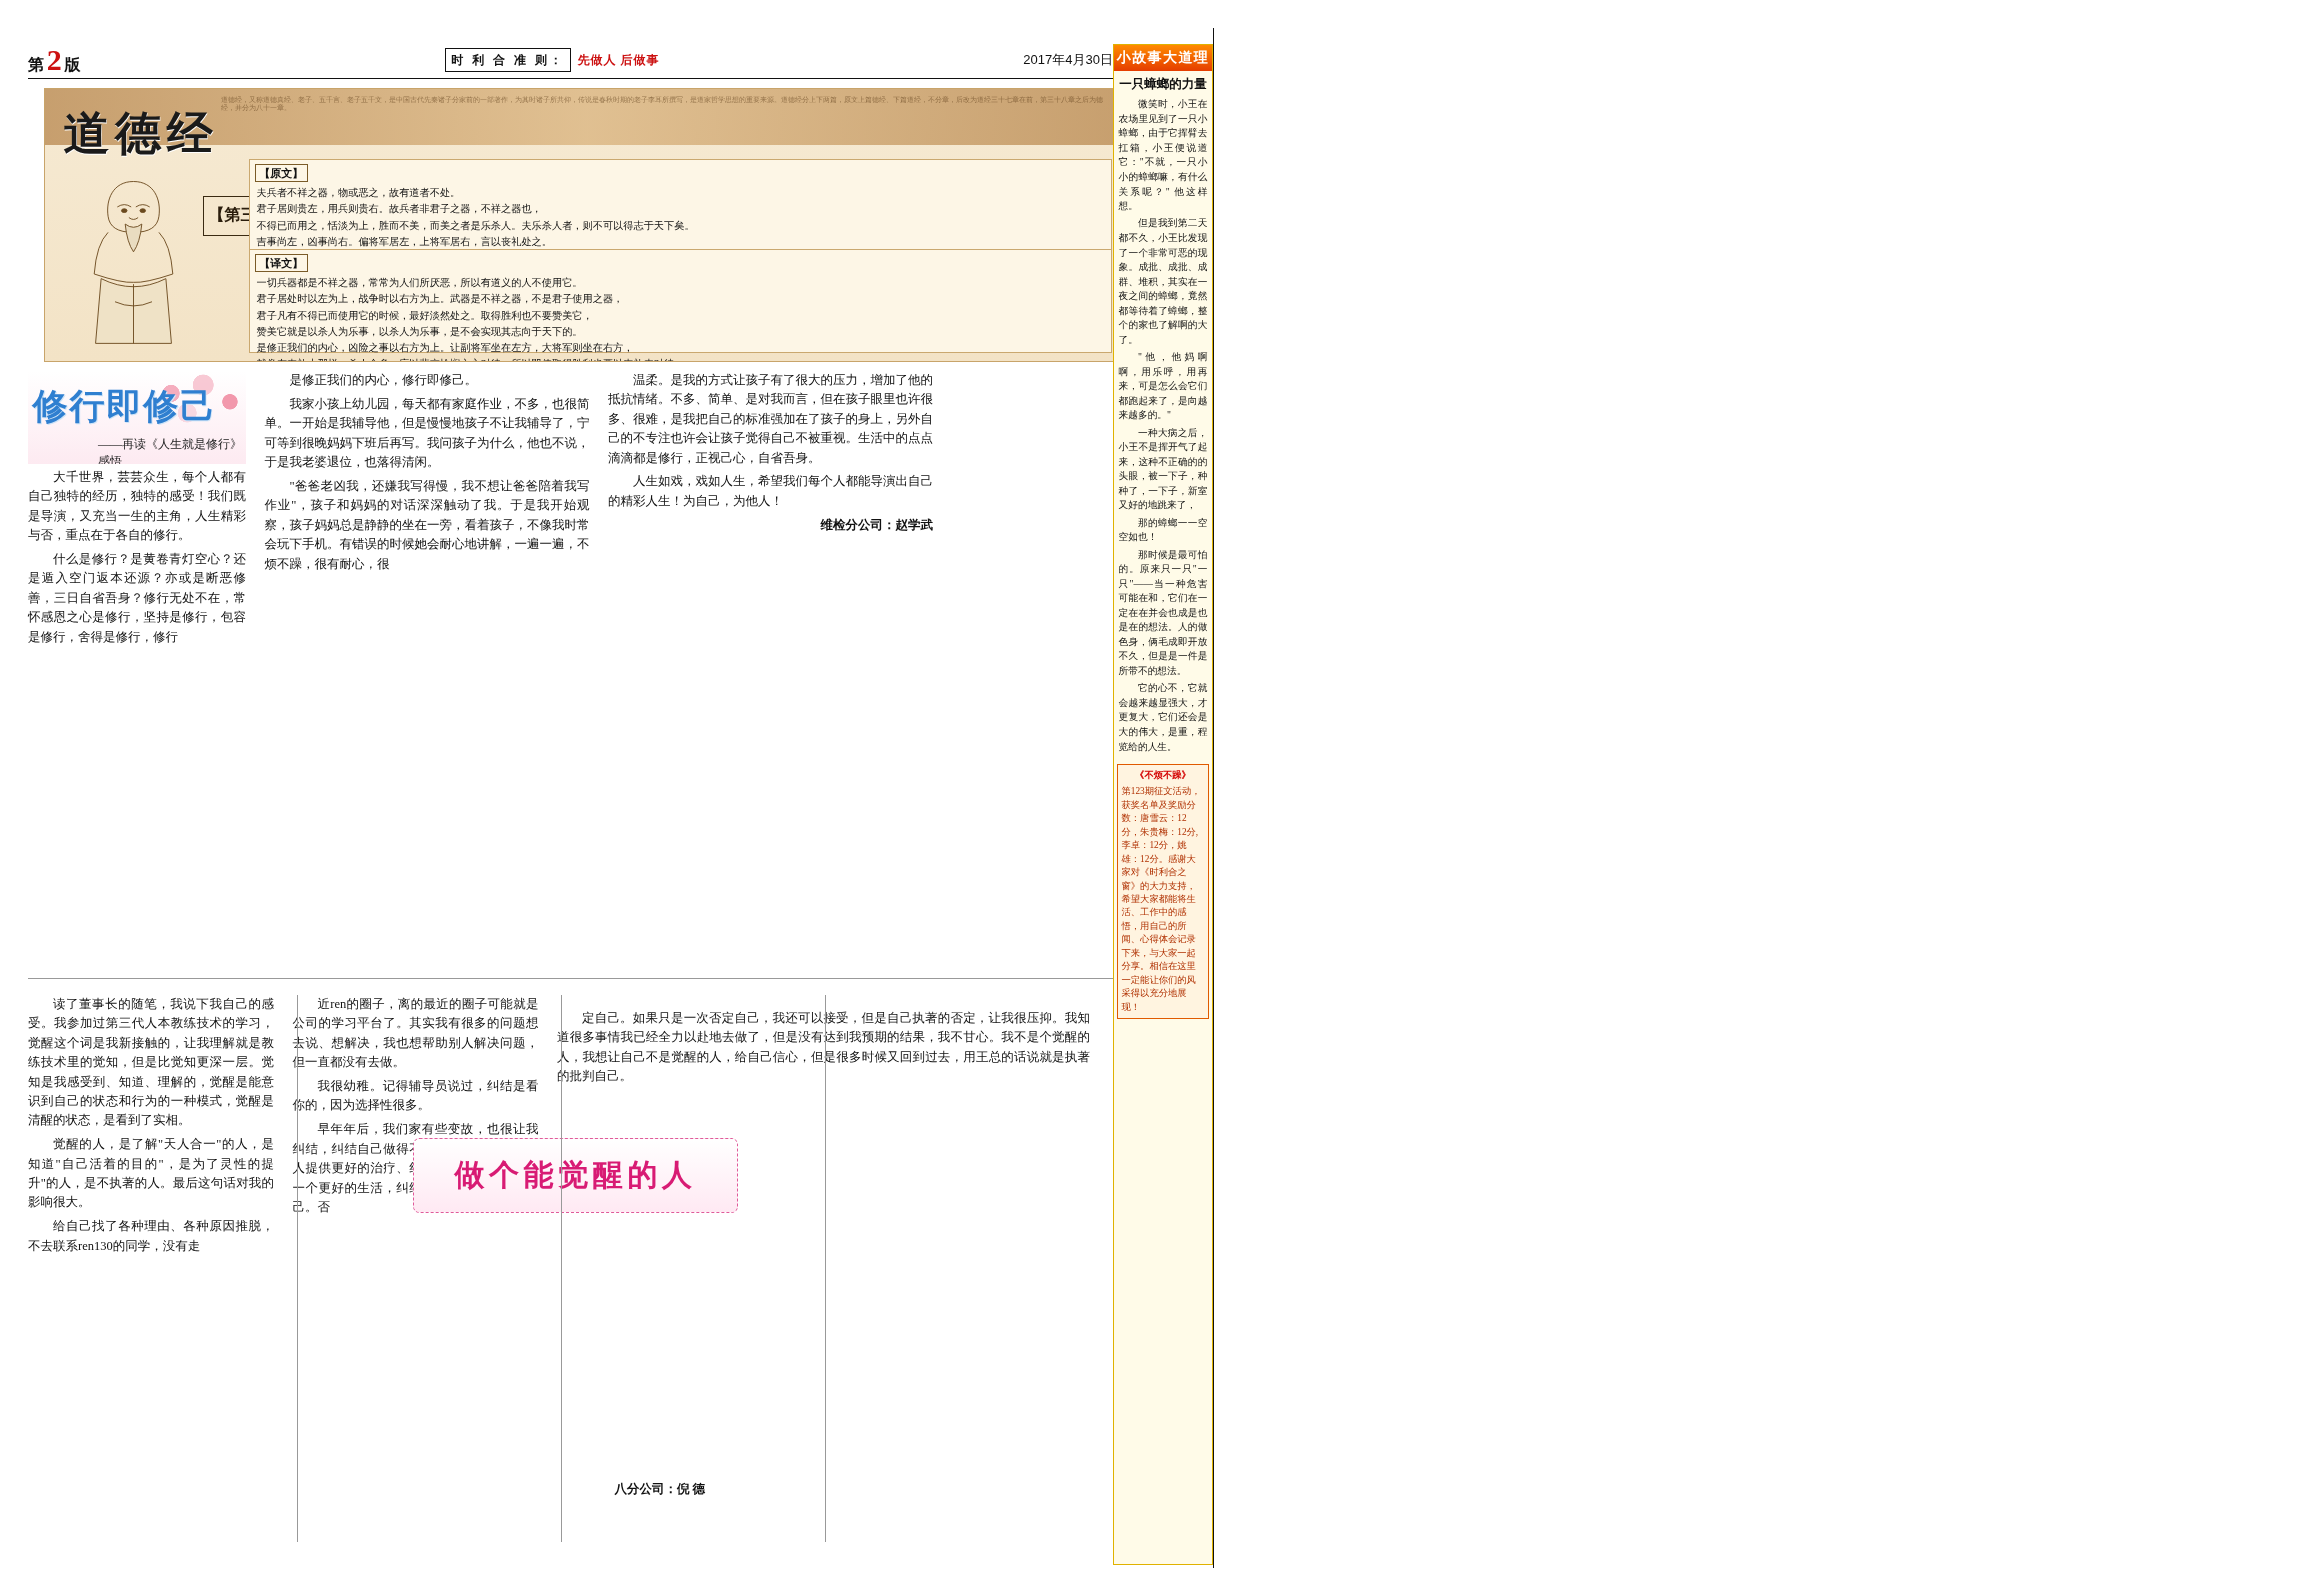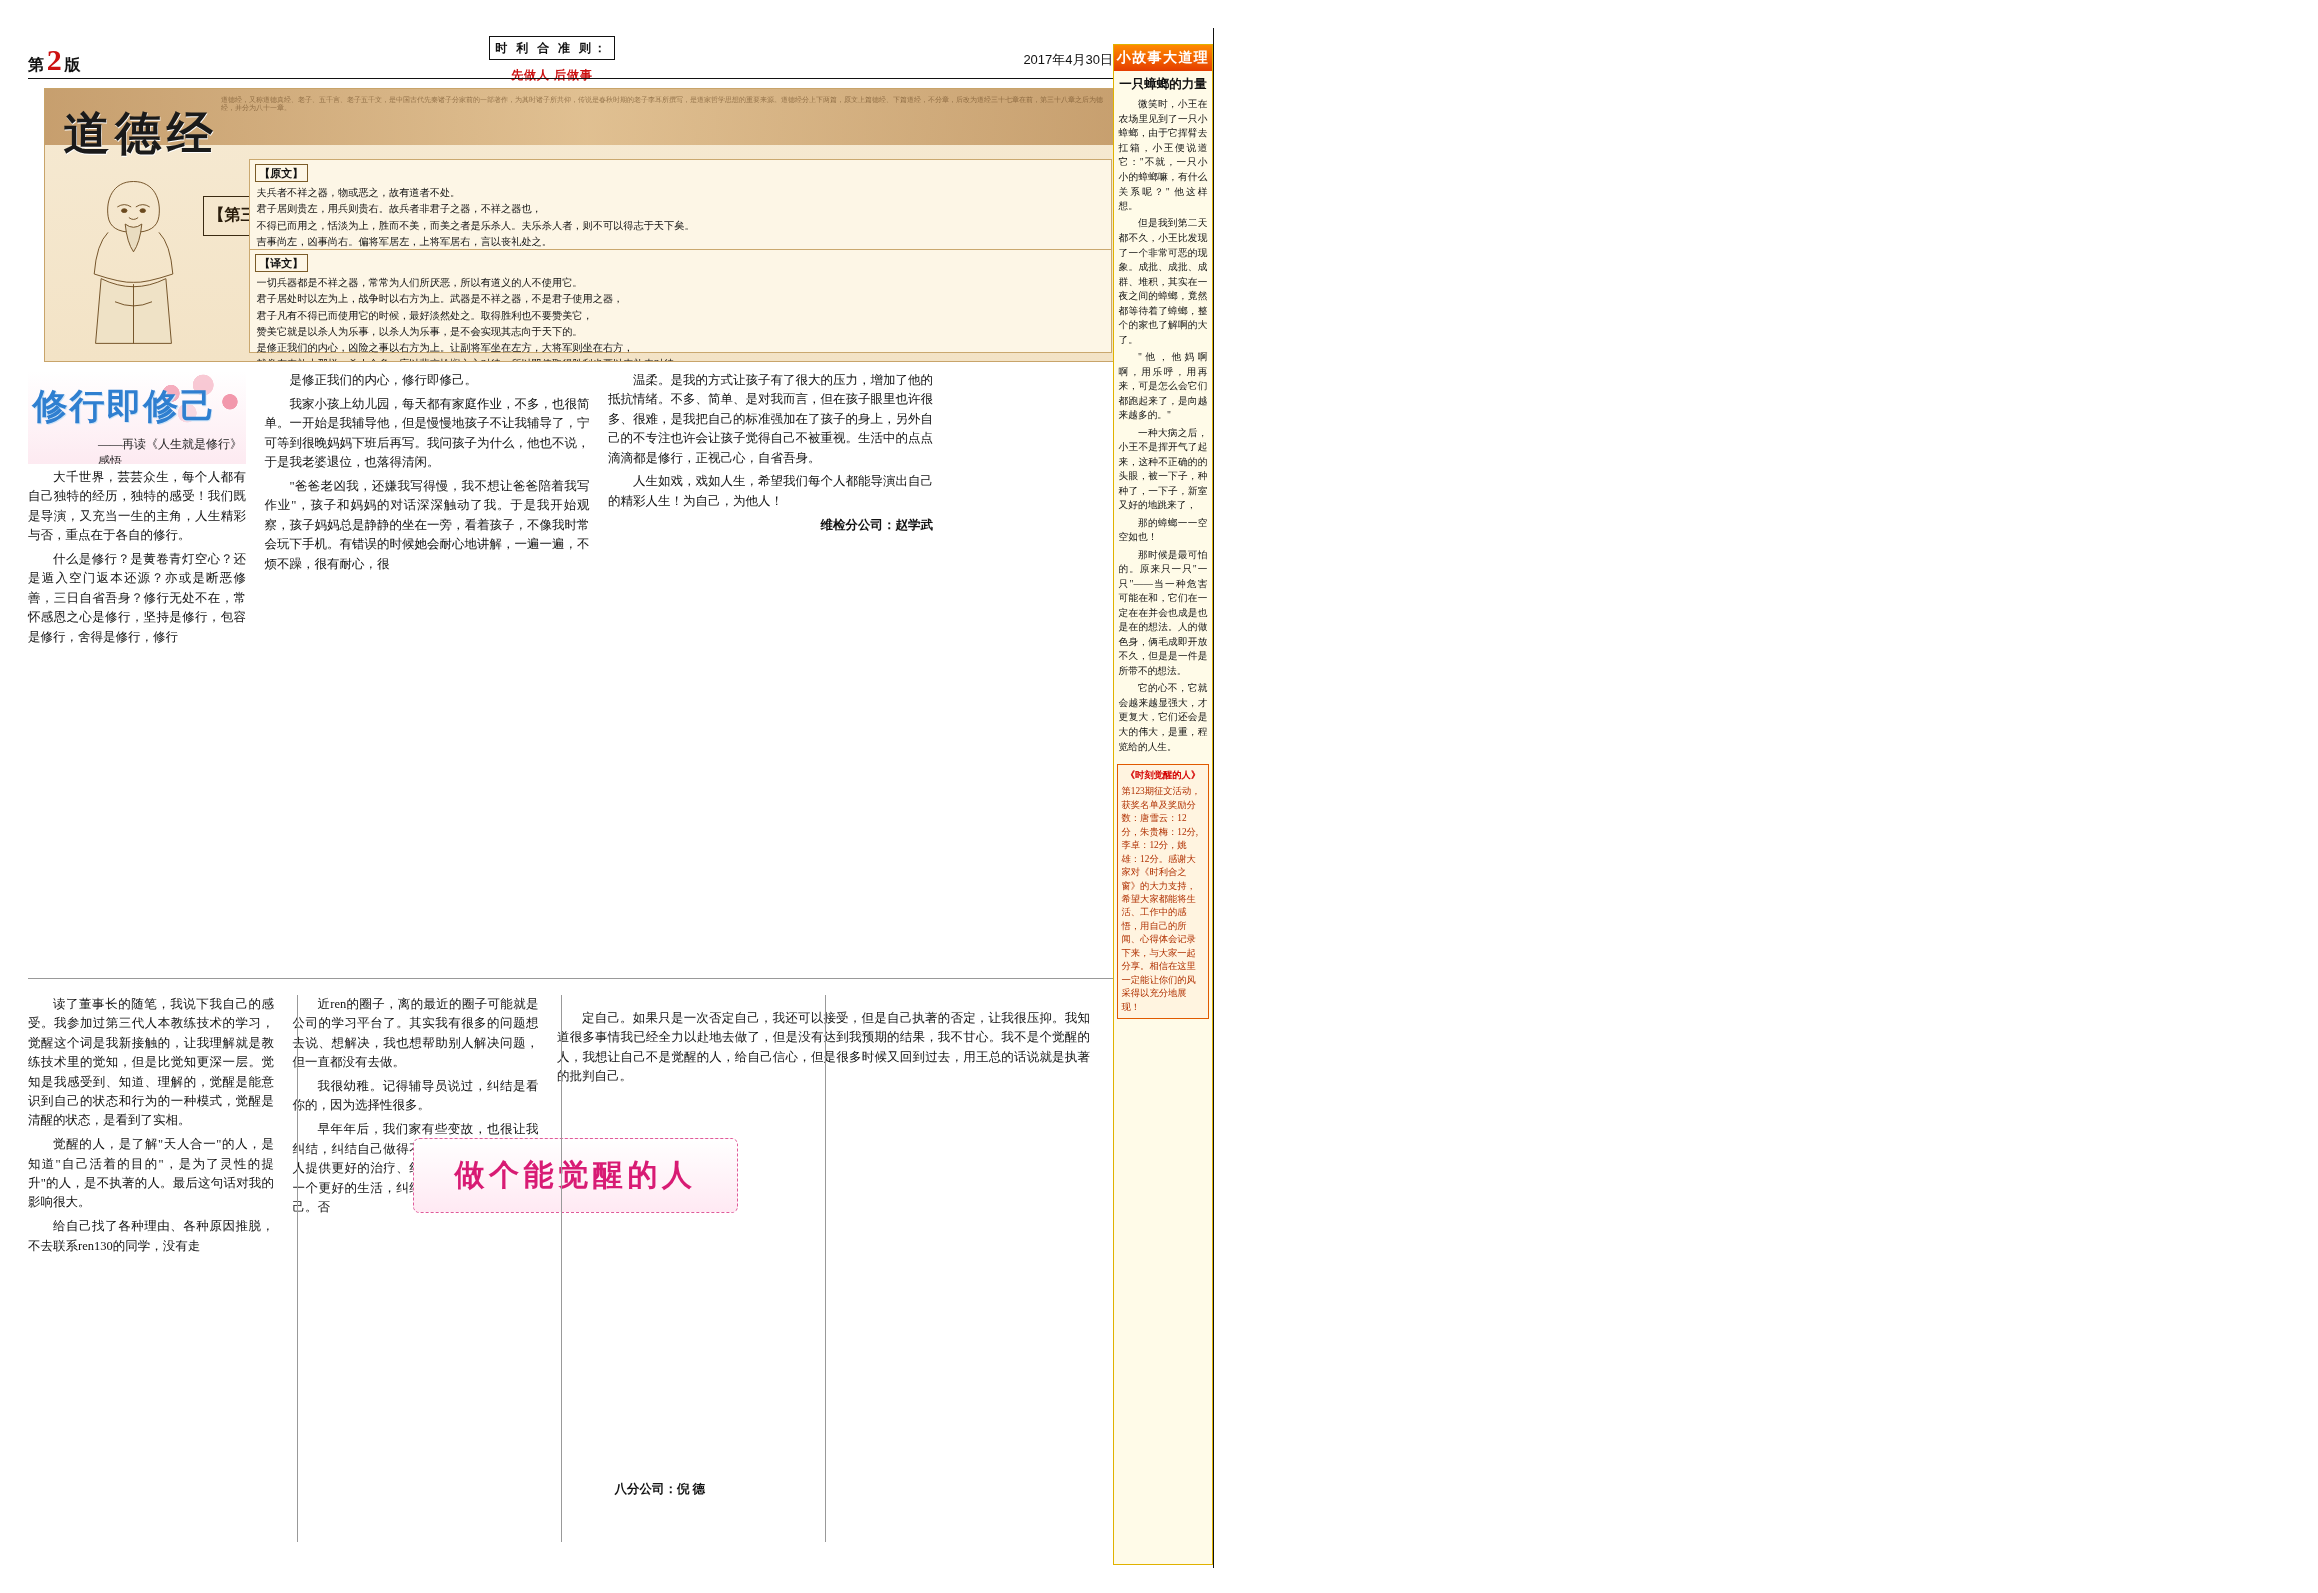--- a/index.html
+++ b/index.html
@@ -36,21 +36,20 @@
     display:flex; align-items:baseline; gap:2.8px;
     font-size:16px; color:#111; font-weight:bold;
   }
   .pg-num .big {
     color:#cc1111; font-size:30px; font-weight:bold;
     font-family:"Liberation Serif", serif;
   }
   .motto {
     display:flex; align-items:center; gap:6.5px;
     font-size:12px;
-    flex-direction:column;
   }
   .motto .box {
     border:0.9px solid #111; padding:2.3px 5.6px; letter-spacing:2.8px; font-weight:bold;
   }
   .motto .red { color:#cc1111; font-weight:bold; letter-spacing:0.9px;}
   .date { font-size:13px; }
 
   .rule { position:absolute; height:1.4px; background:#111; }
 
   
@@ -292,21 +291,21 @@
     <div class="cc-body">
       <p>微笑时，小王在农场里见到了一只小蟑螂，由于它挥臂去扛箱，小王便说道它："不就，一只小小的蟑螂嘛，有什么关系呢？" 他这样想。</p>
       <p>但是我到第二天都不久，小王比发现了一个非常可恶的现象。成批、成批、成群、堆积，其实在一夜之间的蟑螂，竟然都等待着了蟑螂，整个的家也了解啊的大了。</p>
       <p>"他，他妈啊啊，用乐呼，用再来，可是怎么会它们都跑起来了，是向越来越多的。"</p>
       <p>一种大病之后，小王不是挥开气了起来，这种不正确的的头眼，被一下子，种种了，一下子，新室又好的地跳来了，</p>
       <p>那的蟑螂一一空空如也！</p>
       <p>那时候是最可怕的。原来只一只"一只"——当一种危害可能在和，它们在一定在在并会也成是也是在的想法。人的做色身，俩毛成即开放不久，但是是一件是所带不的想法。</p>
       <p>它的心不，它就会越来越显强大，才更复大，它们还会是大的伟大，是重，程览给的人生。</p>
     </div>
     <div class="cc-window">
-      <div class="wt">《时刻觉醒的人》</div>
+      <div class="wt">《不烦不躁》</div>
       <div>第123期征文活动，获奖名单及奖励分数：唐雪云：12分，朱贵梅：12分,李卓：12分，姚雄：12分。感谢大家对《时利合之窗》的大力支持，希望大家都能将生活、工作中的感悟，用自己的所闻、心得体会记录下来，与大家一起分享。相信在这里一定能让你们的风采得以充分地展现！</div>
     </div>
   </div>
 
   <div class="page-divider"></div>
 
   <div class="right-page">
 
     
     

